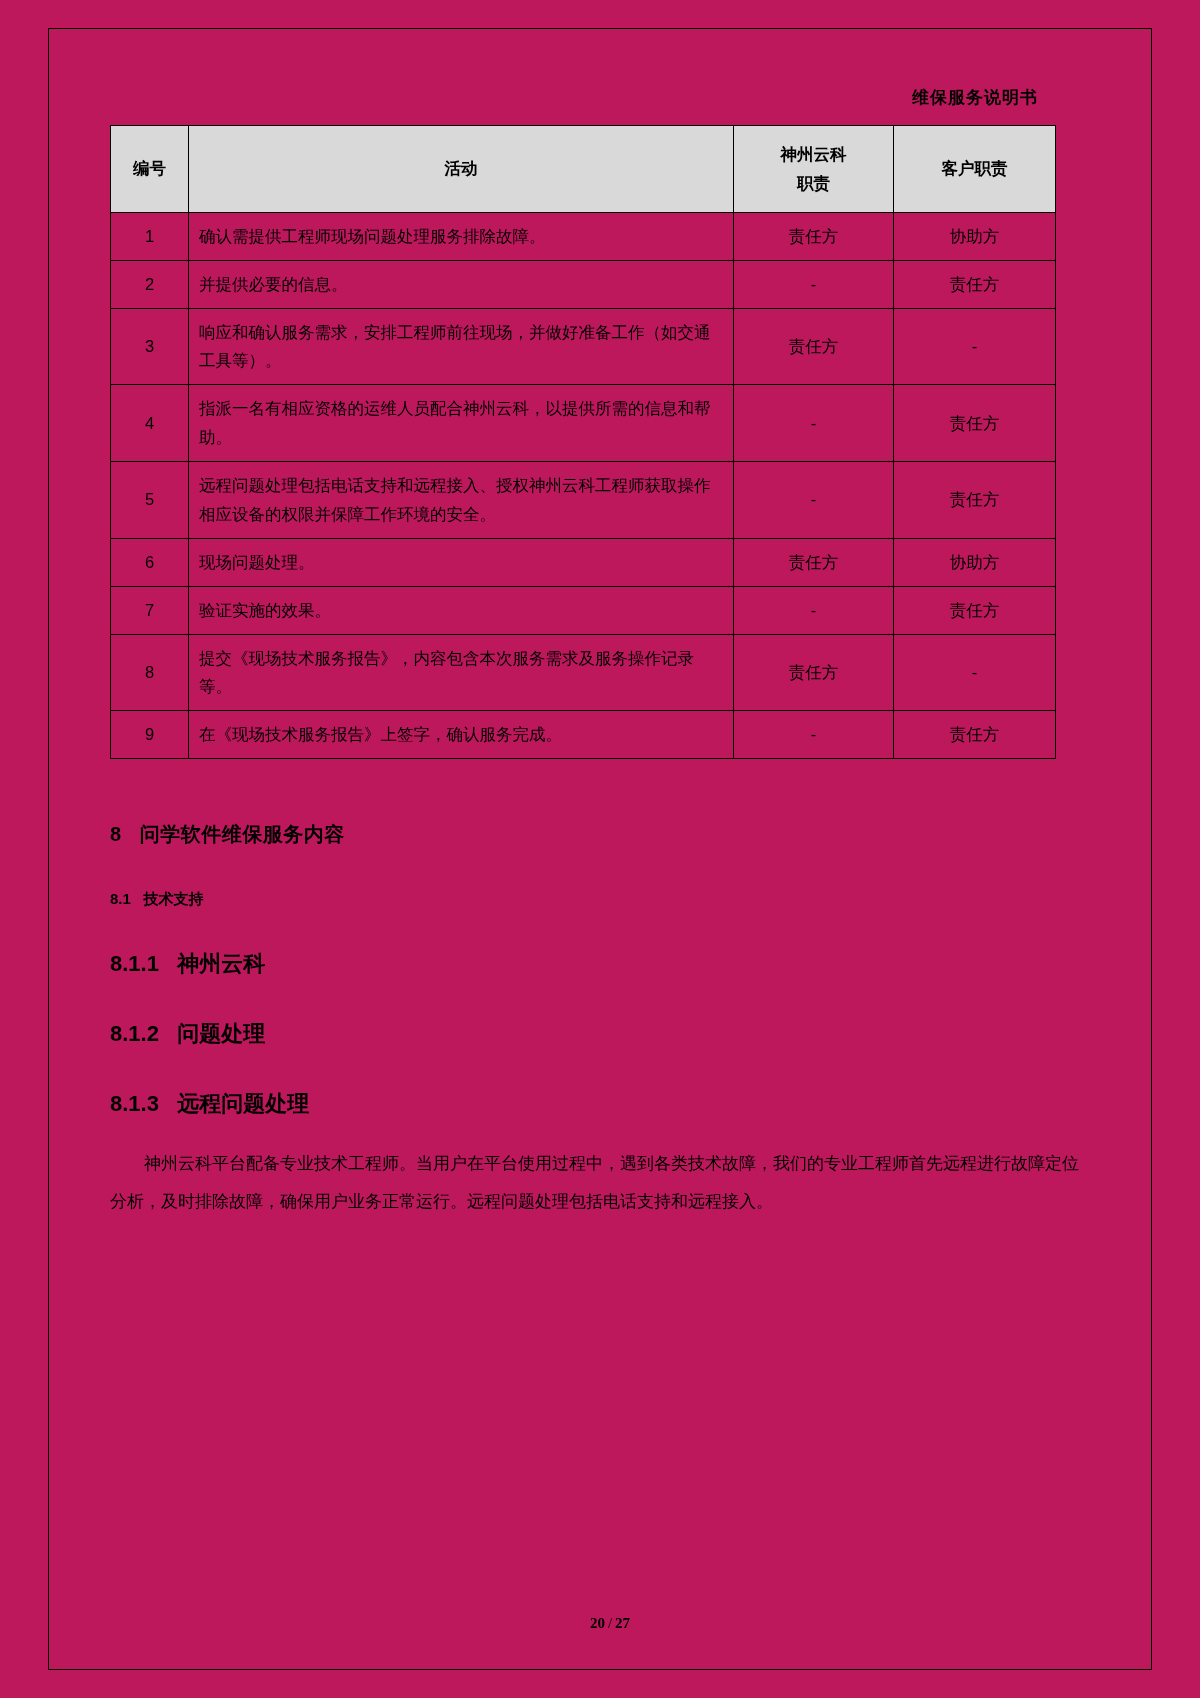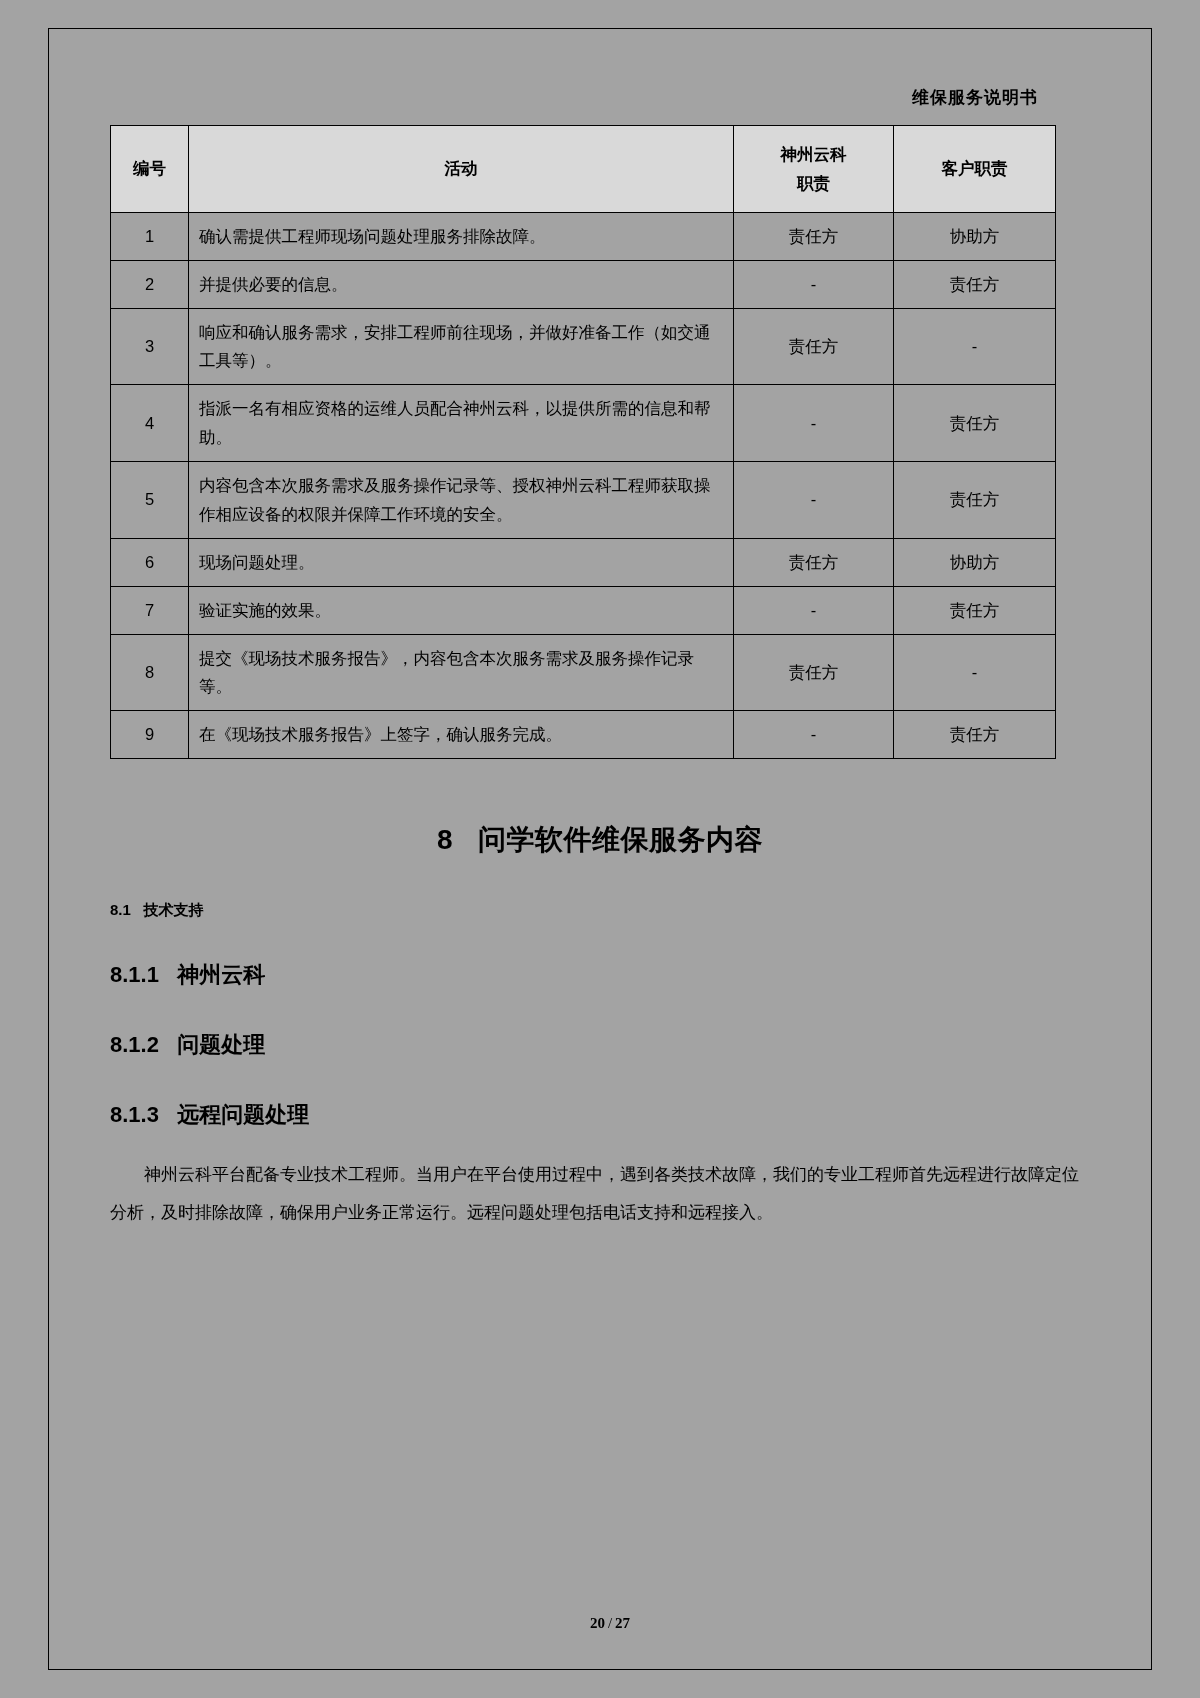--- a/index.html
+++ b/index.html
@@ -9,21 +9,21 @@
   }
   body {
     font-family: "Liberation Sans", "DejaVu Sans", sans-serif;
     color: #000000;
   }
   .page {
     position: relative;
     width: 1200px;
     height: 1698px;
     margin: 0 auto;
-    background: #a3a3a3;
+    background: #be185d;
     box-sizing: border-box;
   }
   .page-border {
     position: absolute;
     left: 48px;
     top: 28px;
     width: 1104px;
     height: 1642px;
     border: 1px solid #000000;
     box-sizing: border-box;
@@ -76,25 +76,24 @@
     font-size: 16.5px;
   }
   col.c-no { width: 78px; }
   col.c-act { width: 545px; }
   col.c-szyk { width: 160px; }
   col.c-cust { width: 162px; }
   td.no { text-align: center; }
   td.act { text-align: left; }
   td.resp { text-align: center; }
   h2.sec {
-    font-size: 28px;
+    font-size: 20px;
     font-weight: bold;
     margin: 62px 0 0 0;
     letter-spacing: 0.5px;
-    text-align: center;
   }
   h3.sec {
     font-size: 15px;
     font-weight: bold;
     margin: 42px 0 0 0;
   }
   h4.sec {
     font-size: 22px;
     font-weight: bold;
     margin: 40px 0 0 0;
@@ -177,21 +176,21 @@
           <td class="resp">-</td>
         </tr>
         <tr>
           <td class="no">4</td>
           <td class="act">指派一名有相应资格的运维人员配合神州云科，以提供所需的信息和帮助。</td>
           <td class="resp">-</td>
           <td class="resp">责任方</td>
         </tr>
         <tr>
           <td class="no">5</td>
-          <td class="act">内容包含本次服务需求及服务操作记录等、授权神州云科工程师获取操作相应设备的权限并保障工作环境的安全。</td>
+          <td class="act">远程问题处理包括电话支持和远程接入、授权神州云科工程师获取操作相应设备的权限并保障工作环境的安全。</td>
           <td class="resp">-</td>
           <td class="resp">责任方</td>
         </tr>
         <tr>
           <td class="no">6</td>
           <td class="act">现场问题处理。</td>
           <td class="resp">责任方</td>
           <td class="resp">协助方</td>
         </tr>
         <tr>

